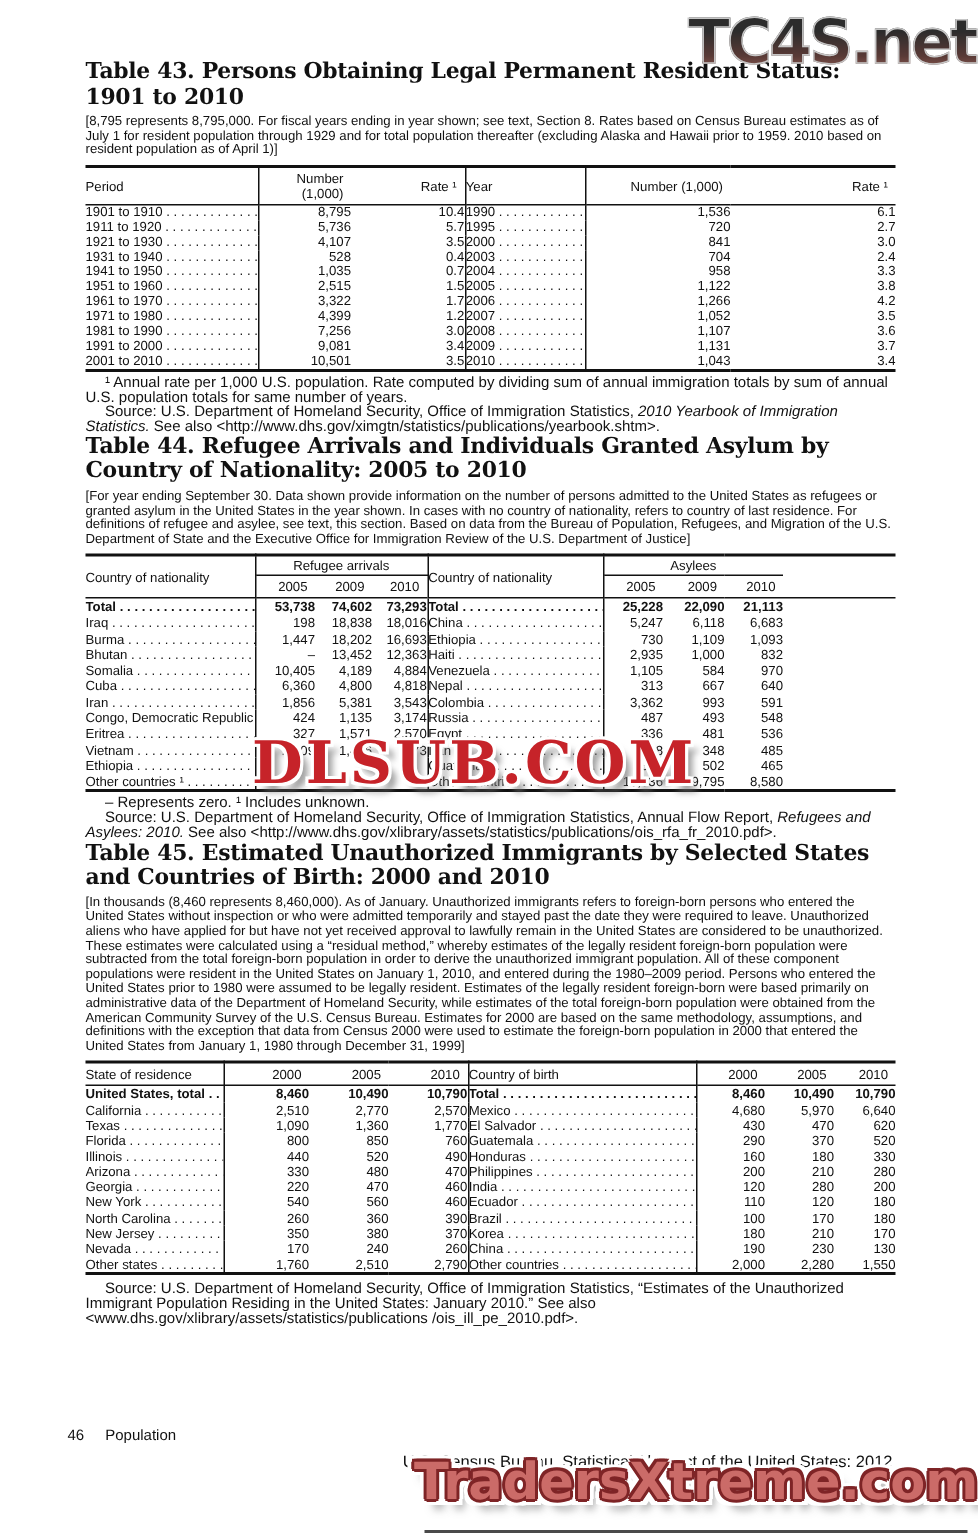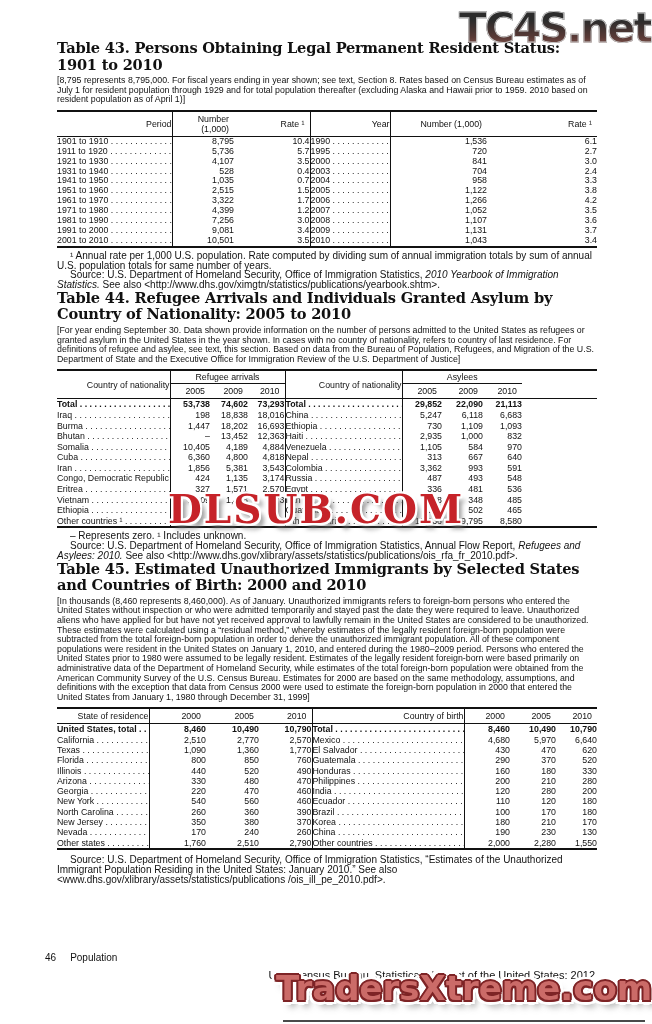--- a/index.html
+++ b/index.html
@@ -16,21 +16,21 @@
   .gap45{margin-top:21px;}
 
   table.stat{border-collapse:collapse;width:540px;margin-top:5px;
         border-top:2px solid #111;border-bottom:2px solid #111;table-layout:fixed;}
   table.stat th{font-weight:normal;font-size:8.8px;padding:2px 0 2px 0;vertical-align:middle;}
   table.stat td{font-size:8.8px;padding:0;height:9.9px;line-height:9.9px;vertical-align:bottom;overflow:hidden;}
   table.t44 td{height:10.6px;line-height:10.6px;}
   table.t45 td{height:10.3px;line-height:10.3px;}
   table.stat thead th{border-bottom:1px solid #111;}
   table.stat th.gh{border-bottom:1px solid #111;text-align:center;padding:1px 0 1px 0;}
-  table.stat th.lh,table.stat th.ch{text-align:right;margin-top:28px;}
+  table.stat th.lh,table.stat th.ch{text-align:left;margin-top:28px;}
   table.stat th.nh{text-align:right;padding-right:5px;}
   table.stat th.sp{border-bottom:1px solid #111;}
   .br{border-right:1px solid #111;}
   td.nc{text-align:right;padding-right:5px;white-space:nowrap;}
   td.lc{padding-left:3px;}
   td.lc .w{display:flex;overflow:hidden;}
   td.lc .t{white-space:nowrap;}
   td.lc .dots{flex:1;overflow:hidden;white-space:nowrap;}
   td.lc .dots::after{content:"\00a0. . . . . . . . . . . . . . . . . . . . . . . . . . . . . . . . . . . .";}
   tr.b td{font-weight:bold;}
@@ -341,21 +341,21 @@
             </td>
             <td class="nc">53,738</td>
             <td class="nc">74,602</td>
             <td class="nc br">73,293</td>
             <td class="lc br">
               <span class="w">
                 <span class="t">Total</span>
                 <span class="dots"></span>
               </span>
             </td>
-            <td class="nc">29,852</td>
+            <td class="nc">25,228</td>
             <td class="nc">22,090</td>
             <td class="nc">21,113</td>
             <td></td>
           </tr>
           <tr>
             <td class="lc br">
               <span class="w">
                 <span class="t">Iraq</span>
                 <span class="dots"></span>
               </span>

